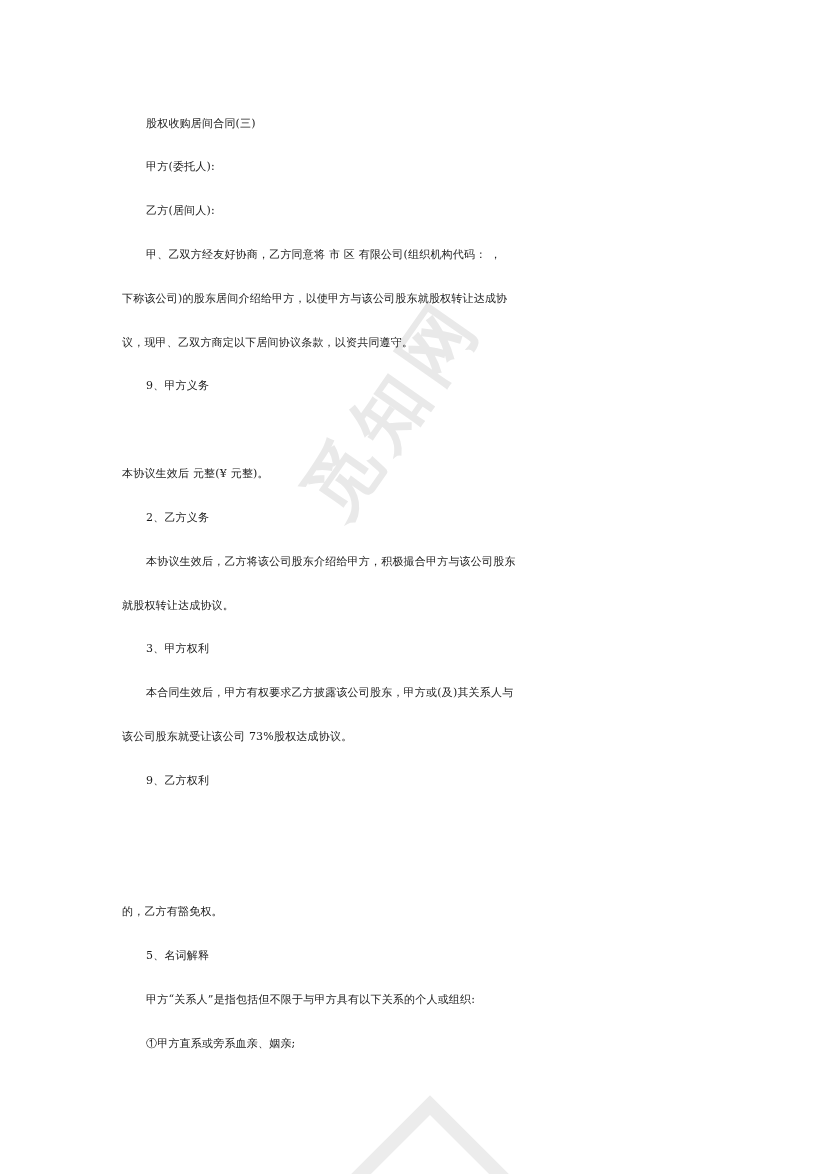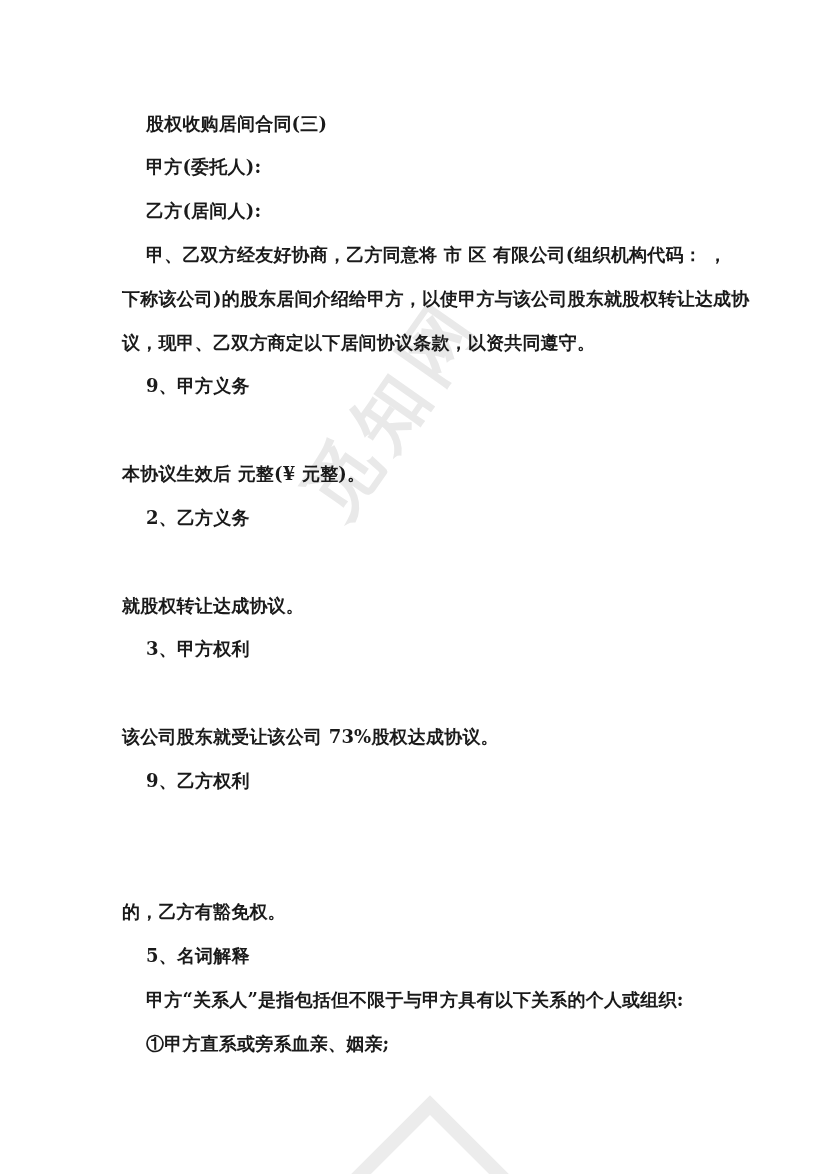--- a/index.html
+++ b/index.html
@@ -2,23 +2,22 @@
 <html><head>
 <meta charset="utf-8">
 <style>
   html, body { margin: 0; padding: 0; }
   body {
     width: 830px; height: 1174px; background: #ffffff; position: relative; overflow: hidden;
     font-family: "DejaVu Serif", "Liberation Serif", serif; color: #1a1a1a;
   }
   .page { position: absolute; left: 0; top: 0; width: 830px; height: 1174px; }
   .line {
-    position: absolute; left: 122px; font-size: 18px; line-height: 20px; white-space: nowrap;
+    position: absolute; left: 122px; font-size: 11px; line-height: 20px; white-space: nowrap;
     letter-spacing: 0.2px;
-    font-weight: bold;
   }
   .indent { left: 146px; }
   .wm {
     position: absolute; color: #e9e9e9; font-family: "DejaVu Sans", sans-serif; font-weight: bold;
     pointer-events: none; user-select: none;
   }
   .wm1 { left: 270px; top: 360px; font-size: 72px; transform: rotate(-55deg); letter-spacing: 10px; }
   .wm2 {
     left: 370px; top: 1120px; width: 120px; height: 120px; border: 14px solid #ececec;
     transform: rotate(45deg); box-sizing: border-box;
@@ -36,23 +35,25 @@
   <div class="line indent" style="top:201px">乙方(居间人):</div>
 
   <div class="line indent" style="top:245px">甲、乙双方经友好协商，乙方同意将  市  区  有限公司(组织机构代码：   ，</div>
   <div class="line" style="top:333px">议，现甲、乙双方商定以下居间协议条款，以资共同遵守。</div>
   <div class="line" style="top:289px">下称该公司)的股东居间介绍给甲方，以使甲方与该公司股东就股权转让达成协</div>
 
   <div class="line indent" style="top:376px">9、甲方义务</div>
   <div class="line" style="top:464px">本协议生效后  元整(¥  元整)。</div>
 
   <div class="line indent" style="top:508px">2、乙方义务</div>
+  <div class="line indent" style="top:552px">本协议生效后，乙方将该公司股东介绍给甲方，积极撮合甲方与该公司股东</div>
   <div class="line" style="top:596px">就股权转让达成协议。</div>
 
   <div class="line indent" style="top:639px">3、甲方权利</div>
+  <div class="line indent" style="top:683px">本合同生效后，甲方有权要求乙方披露该公司股东，甲方或(及)其关系人与</div>
   <div class="line" style="top:727px">该公司股东就受让该公司 73%股权达成协议。</div>
 
   <div class="line indent" style="top:771px">9、乙方权利</div>
   <div class="line" style="top:902px">的，乙方有豁免权。</div>
 
   <div class="line indent" style="top:946px">5、名词解释</div>
   <div class="line indent" style="top:990px">甲方“关系人”是指包括但不限于与甲方具有以下关系的个人或组织:</div>
   <div class="line indent" style="top:1034px">①甲方直系或旁系血亲、姻亲;</div>
 </div>
 

